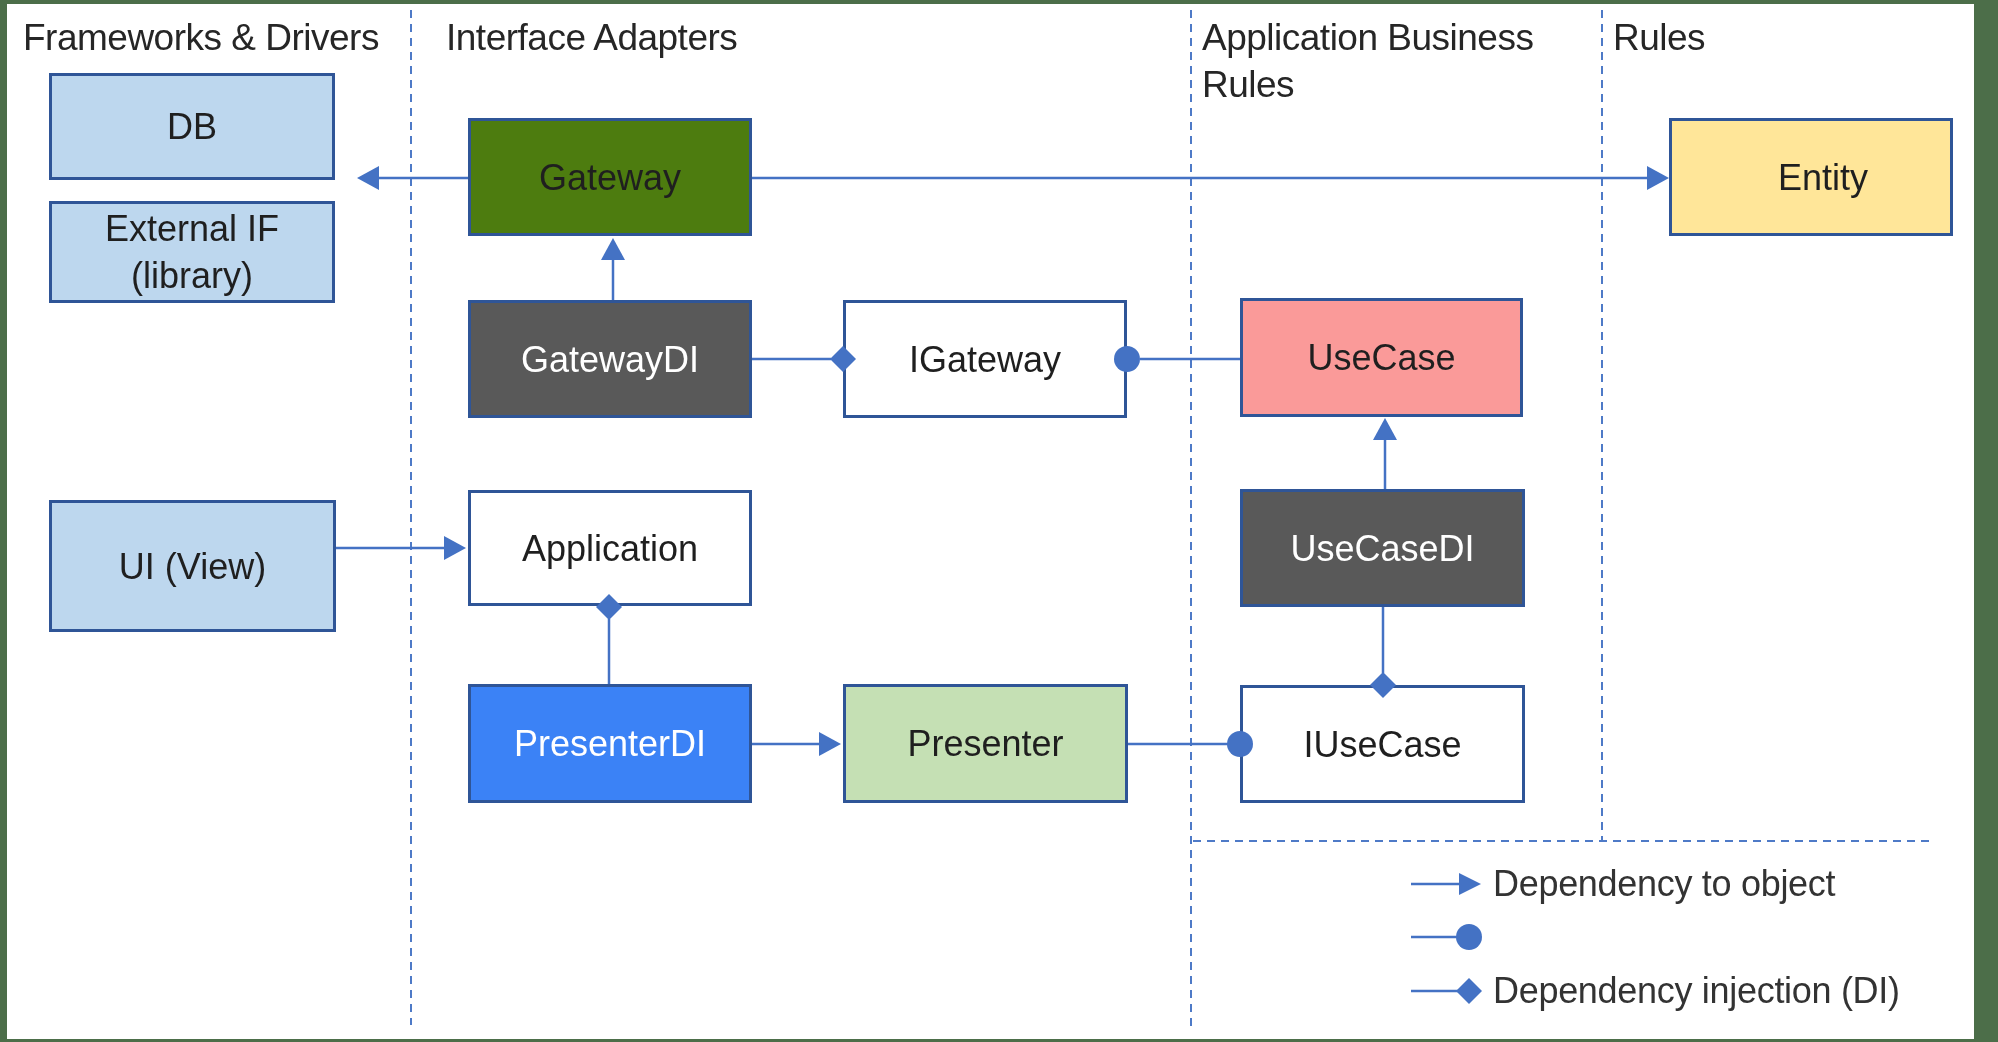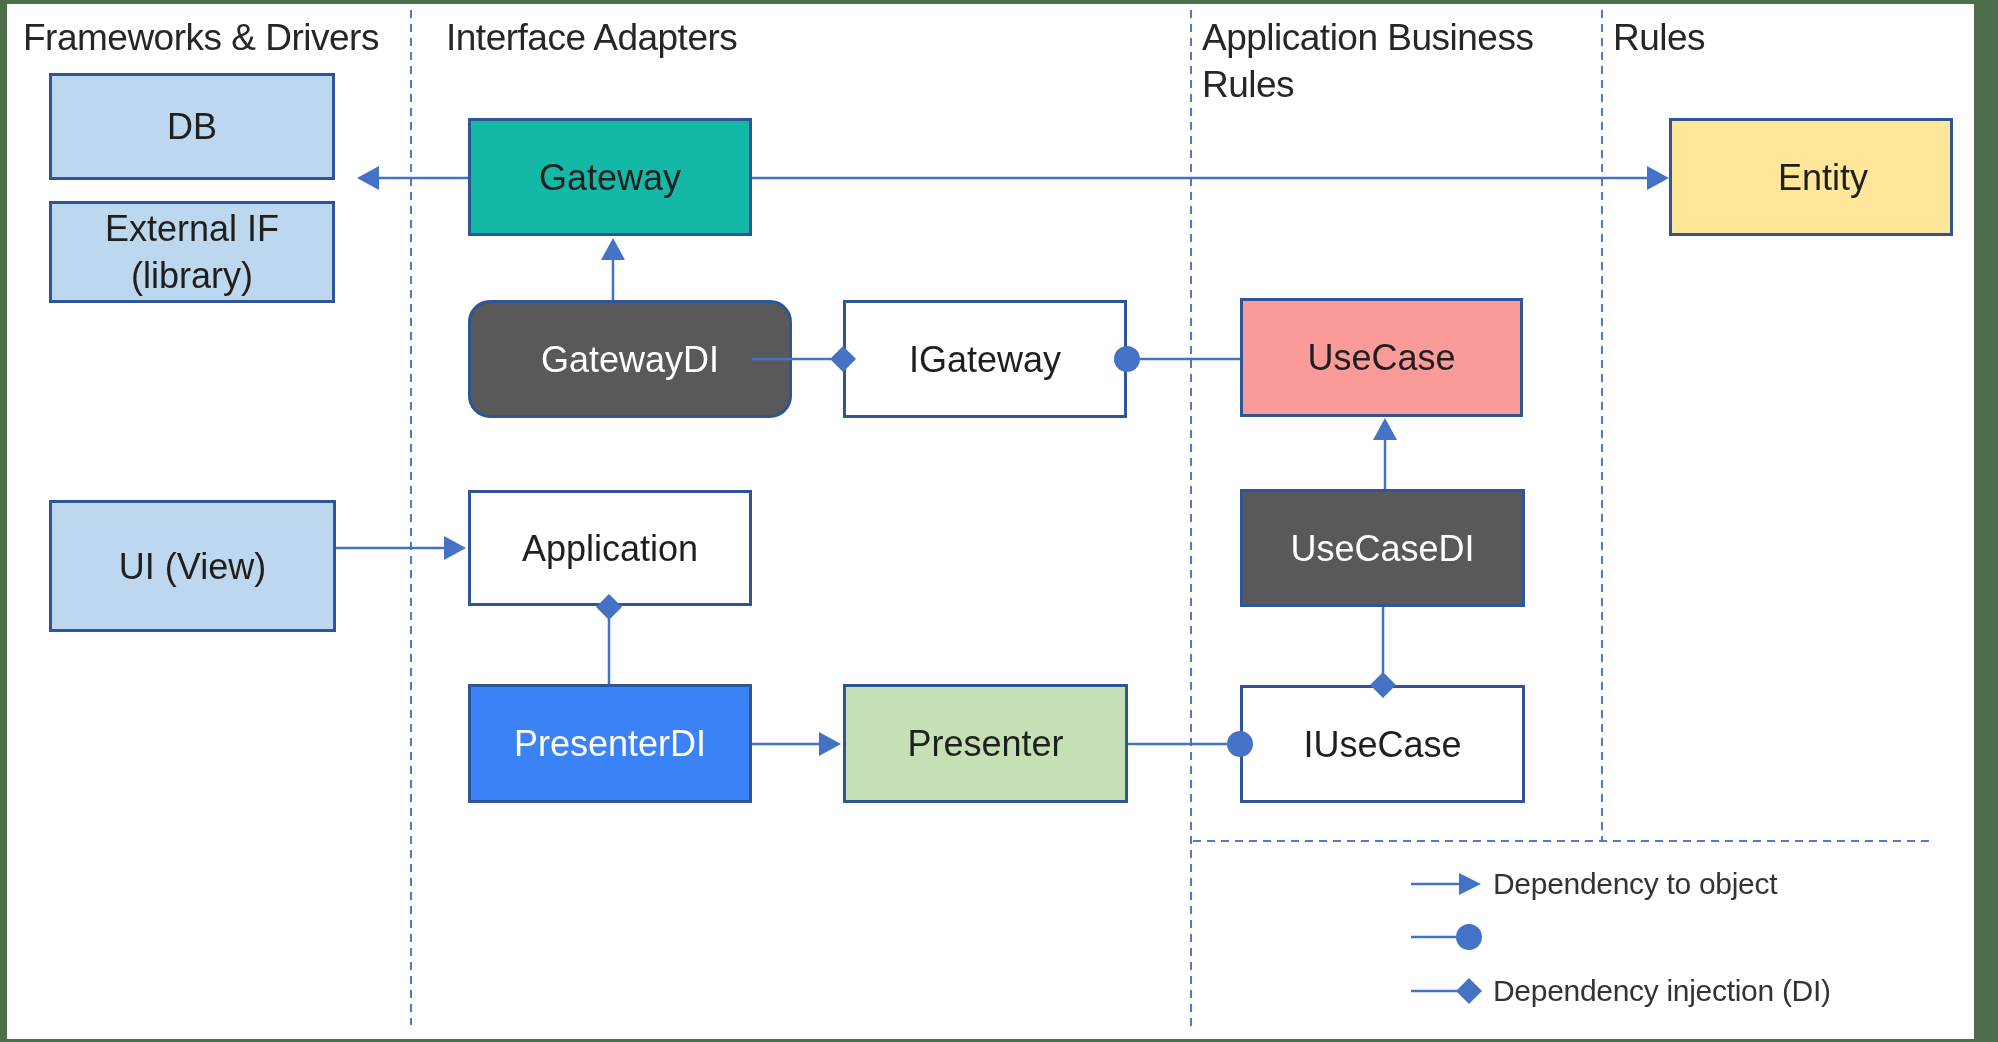--- a/index.html
+++ b/index.html
@@ -51,21 +51,21 @@
   .legend-row {
     position: absolute;
     display: flex;
     align-items: center;
     height: 34px;
     z-index: 3;
   }
   .legend-symbol { display: block; }
   .legend-label {
     color: #333333;
-    font-size: 30px;
+    font-size: 36px;
     letter-spacing: -0.3px;
     white-space: nowrap;
   }
 </style>
 </head>
 <body>
 
 <div id="stage">
   <div id="frame-layer">
       <div class="frame-strip" style="left: 0px; top: 0px; width: 1998px; height: 4px; background: rgb(76, 110, 73);"></div>
@@ -92,24 +92,24 @@
       <div class="node" style="left: 49px; top: 73px; width: 286px; height: 107px; background: rgb(189, 215, 238); color: rgb(31, 31, 31); border-color: rgb(47, 85, 151);">
         <div>DB</div>
       </div>
       <div class="node" style="left: 49px; top: 201px; width: 286px; height: 102px; background: rgb(189, 215, 238); color: rgb(31, 31, 31); border-color: rgb(47, 85, 151);">
         <div>External IF</div>
         <div>(library)</div>
       </div>
       <div class="node" style="left: 49px; top: 490px; width: 287px; height: 132px; background: rgb(189, 215, 238); color: rgb(31, 31, 31); border-color: rgb(47, 85, 151); margin-top: 10px;">
         <div>UI (View)</div>
       </div>
-      <div class="node" style="left: 468px; top: 118px; width: 284px; height: 118px; background: #14b8a6; color: rgb(31, 31, 31); border-color: rgb(47, 85, 151);">
+      <div class="node" style="left: 468px; top: 118px; width: 284px; height: 118px; background: #4d7c0f; color: rgb(31, 31, 31); border-color: rgb(47, 85, 151);">
         <div>Gateway</div>
       </div>
-      <div class="node" style="left: 468px; top: 300px; width: 324px; height: 118px; background: rgb(89, 89, 89); color: rgb(255, 255, 255); border-color: rgb(47, 85, 151); border-radius: 22px;">
+      <div class="node" style="left: 468px; top: 300px; width: 284px; height: 118px; background: rgb(89, 89, 89); color: rgb(255, 255, 255); border-color: rgb(47, 85, 151);">
         <div>GatewayDI</div>
       </div>
       <div class="node" style="left: 843px; top: 300px; width: 284px; height: 118px; background: rgb(255, 255, 255); color: rgb(31, 31, 31); border-color: rgb(47, 85, 151);">
         <div>IGateway</div>
       </div>
       <div class="node" style="left: 468px; top: 490px; width: 284px; height: 116px; background: rgb(255, 255, 255); color: rgb(31, 31, 31); border-color: rgb(47, 85, 151);">
         <div>Application</div>
       </div>
       <div class="node" style="left: 468px; top: 684px; width: 284px; height: 119px; background: #3b82f6; color: rgb(255, 255, 255); border-color: rgb(47, 85, 151);">
         <div>PresenterDI</div>

